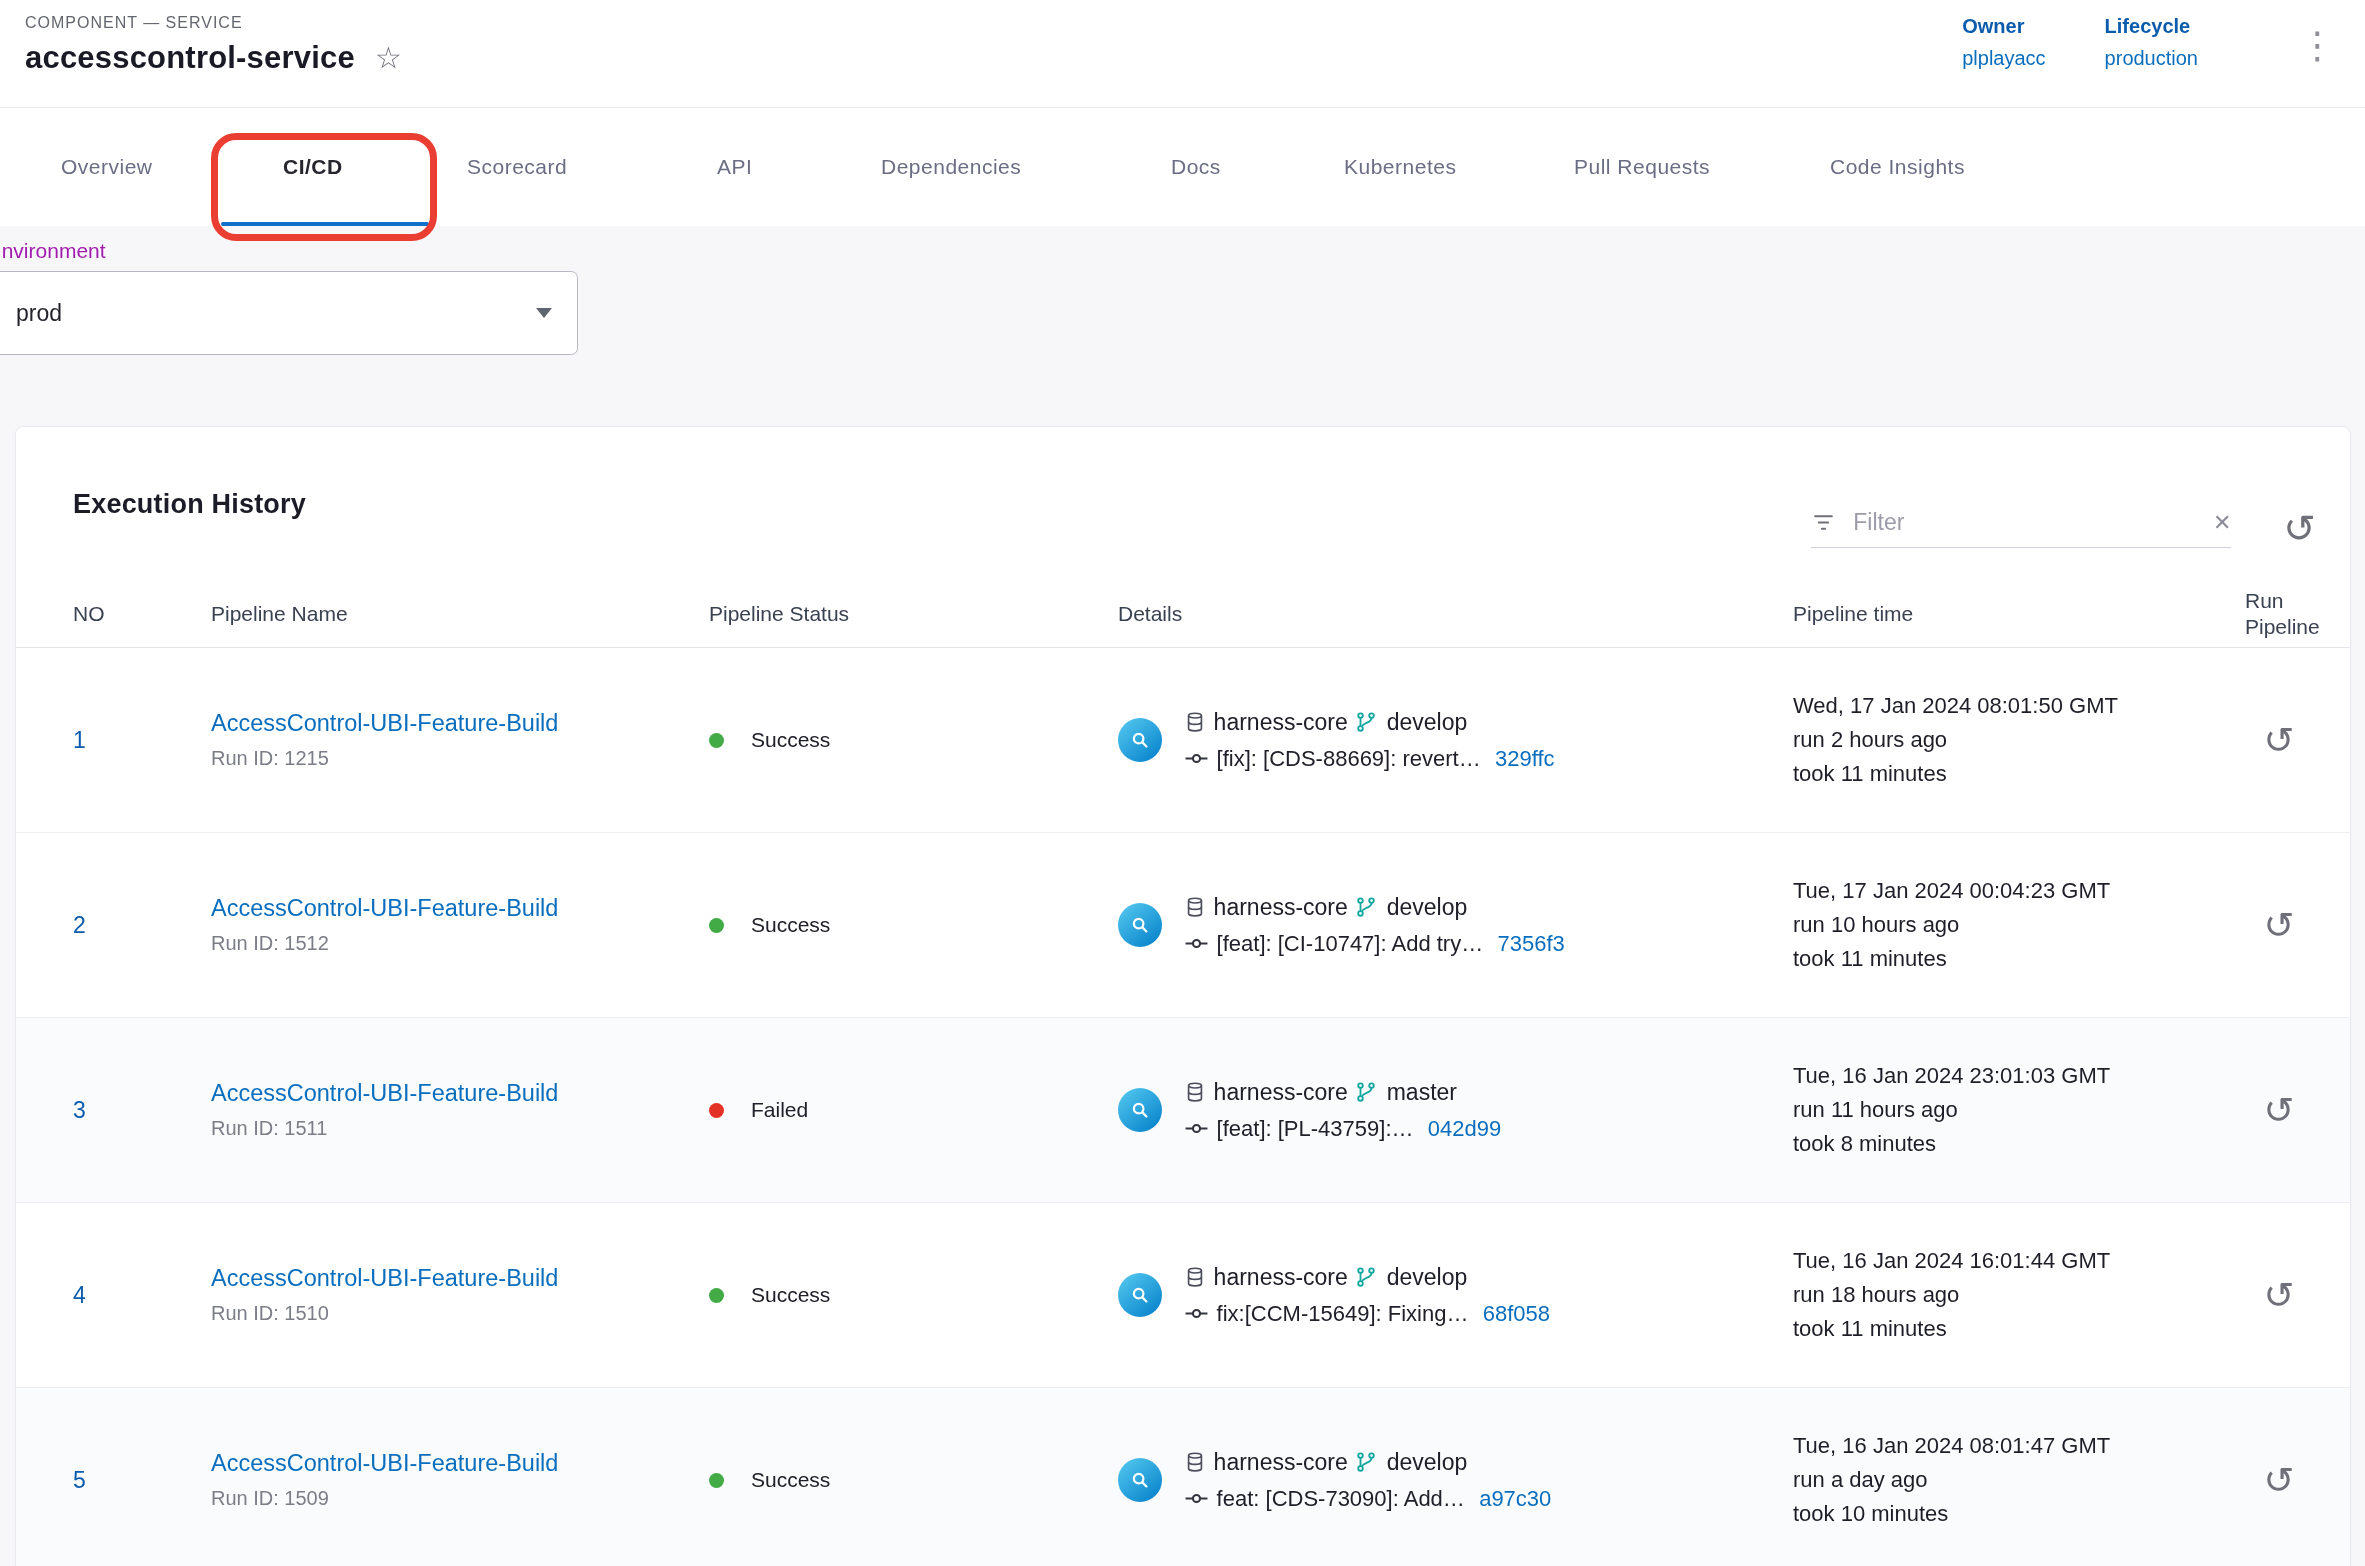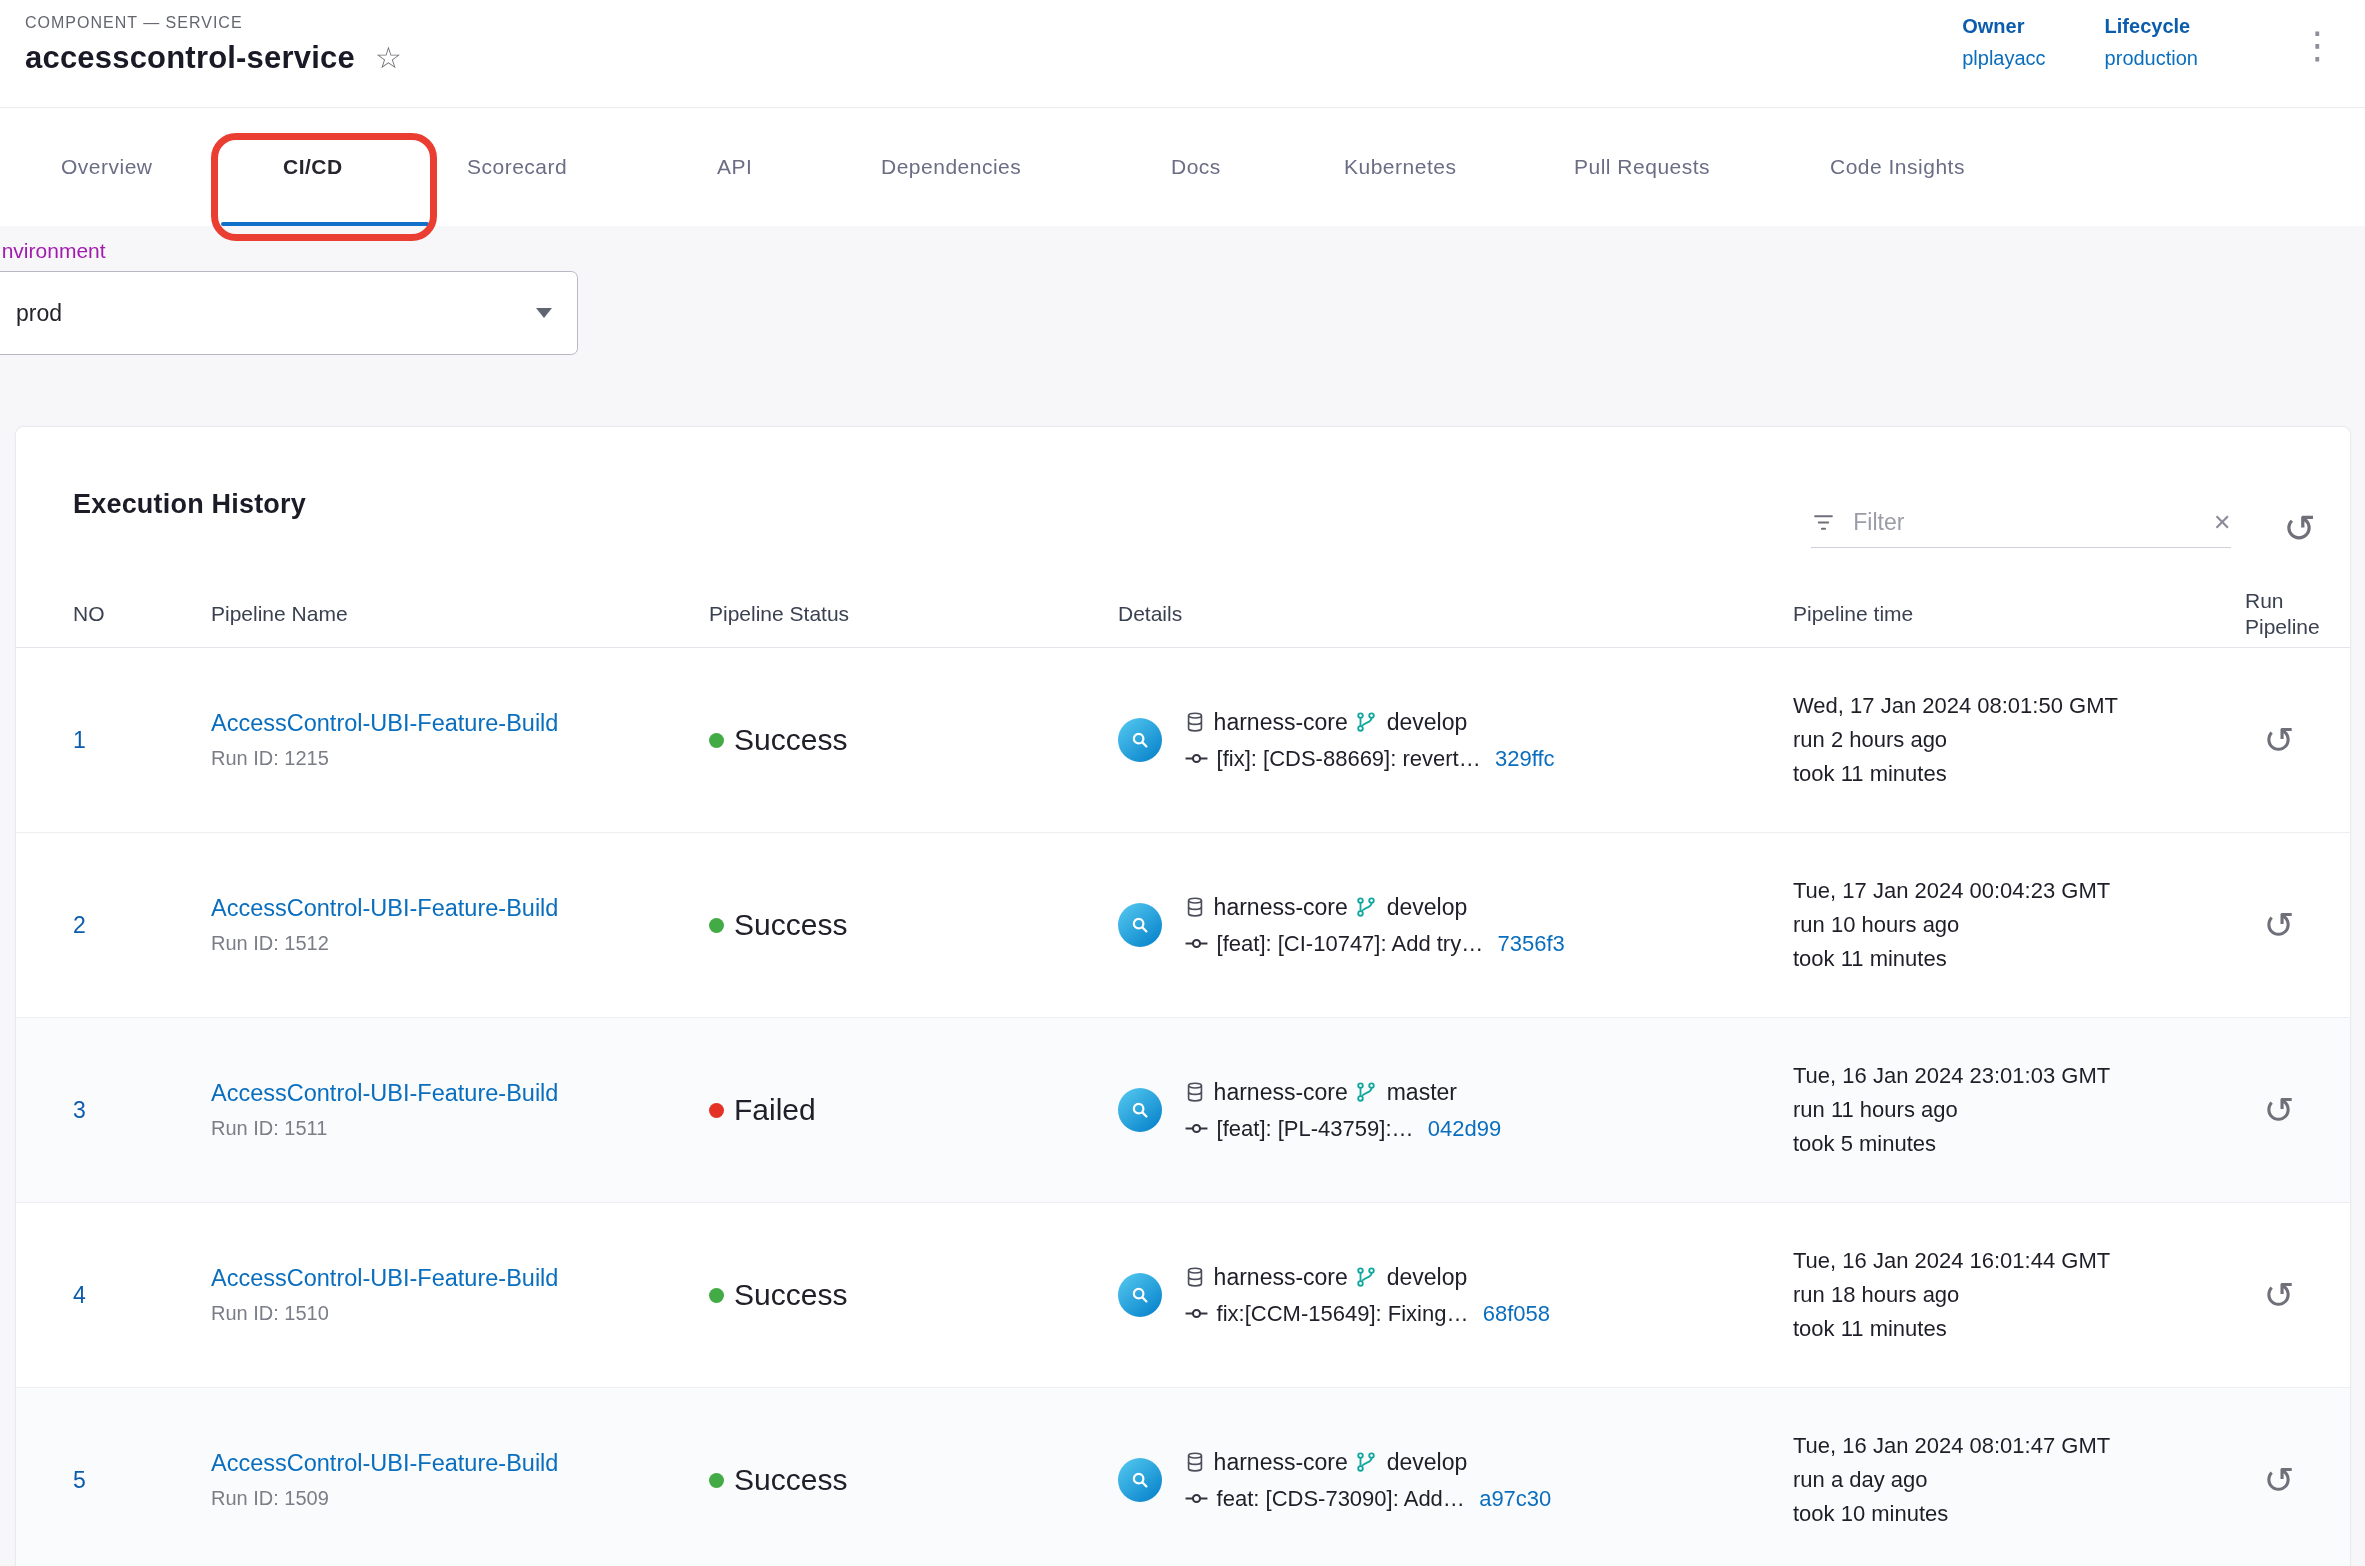--- a/index.html
+++ b/index.html
@@ -94,21 +94,21 @@
     padding: 0 34px 0 57px;
   }
   .thead { height: 67px; font-size: 21px; font-weight: 500; color: #3a4150; border-bottom: 0.8px solid #e4e5eb; }
   .thead .th { line-height: 26px; }
   .row { height: 185px; border-bottom: 0.8px solid #ededf2; background: #fff; }
   .rows .row:nth-child(2n+3) { background: #fafbfc; }
 
   .c-no { font-size: 23px; font-weight: 500; color: var(--row-number, #0b5cad); }
   .pname { font-size: 23.5px; font-weight: 500; color: var(--link, #0a6ebe); text-decoration: none; display: block; cursor: pointer; }
   .runid { font-size: 20px; color: #7b7d87; margin-top: 9.2px; }
-  .c-status { display: flex; align-items: center; gap: 10px; font-size: 30px; color: #20202a; }
+  .c-status { display: flex; align-items: center; gap: 27px; font-size: 21px; color: #20202a; }
   .dot { width: 15px; height: 15px; border-radius: 50%; background: #42ab45; flex: 0 0 auto; }
 
   .c-details { display: flex; align-items: center; gap: 22px; }
   .bigicon {
     width: 44px; height: 44px; border-radius: 50%; flex: 0 0 auto;
     background: linear-gradient(140deg, #53c7ef 5%, #0a85cc 90%);
     display: flex; align-items: center; justify-content: center;
     border: none; cursor: pointer; padding: 0;
   }
   .dlines { display: flex; flex-direction: column; gap: 10px; }
@@ -368,21 +368,21 @@
             </svg>
           </span>
           <span class="cmsg">[feat]: [PL-43759]:…</span>
           <a class="chash">042d99</a>
         </div>
       </div>
     </div>
     <div class="cell c-time">
       <div>Tue, 16 Jan 2024 23:01:03 GMT</div>
       <div>run 11 hours ago</div>
-      <div>took 5 minutes</div>
+      <div>took 8 minutes</div>
     </div>
     <div class="cell c-run">
       <button class="iconbtn">↺</button>
     </div>
   </div>
 
   <div class="row">
     <div class="cell c-no">4</div>
     <div class="cell c-name">
       <a class="pname">AccessControl-UBI-Feature-Build</a>

